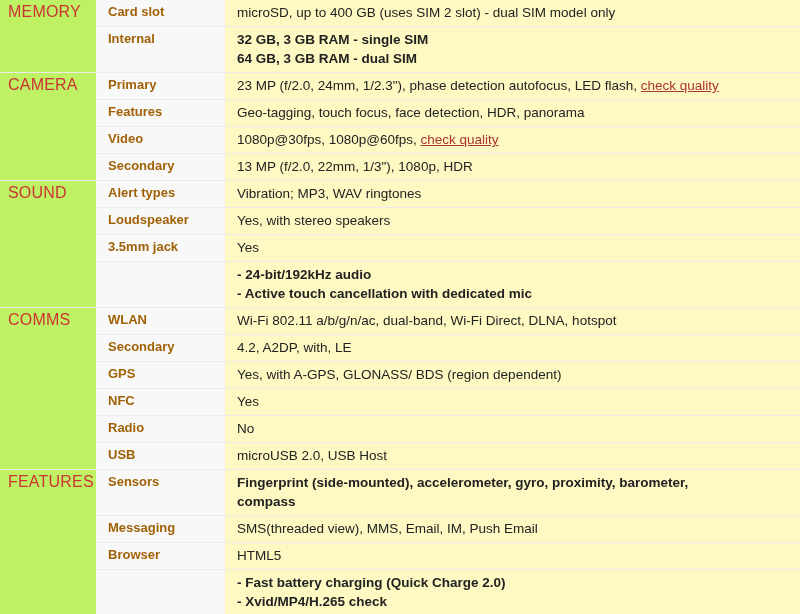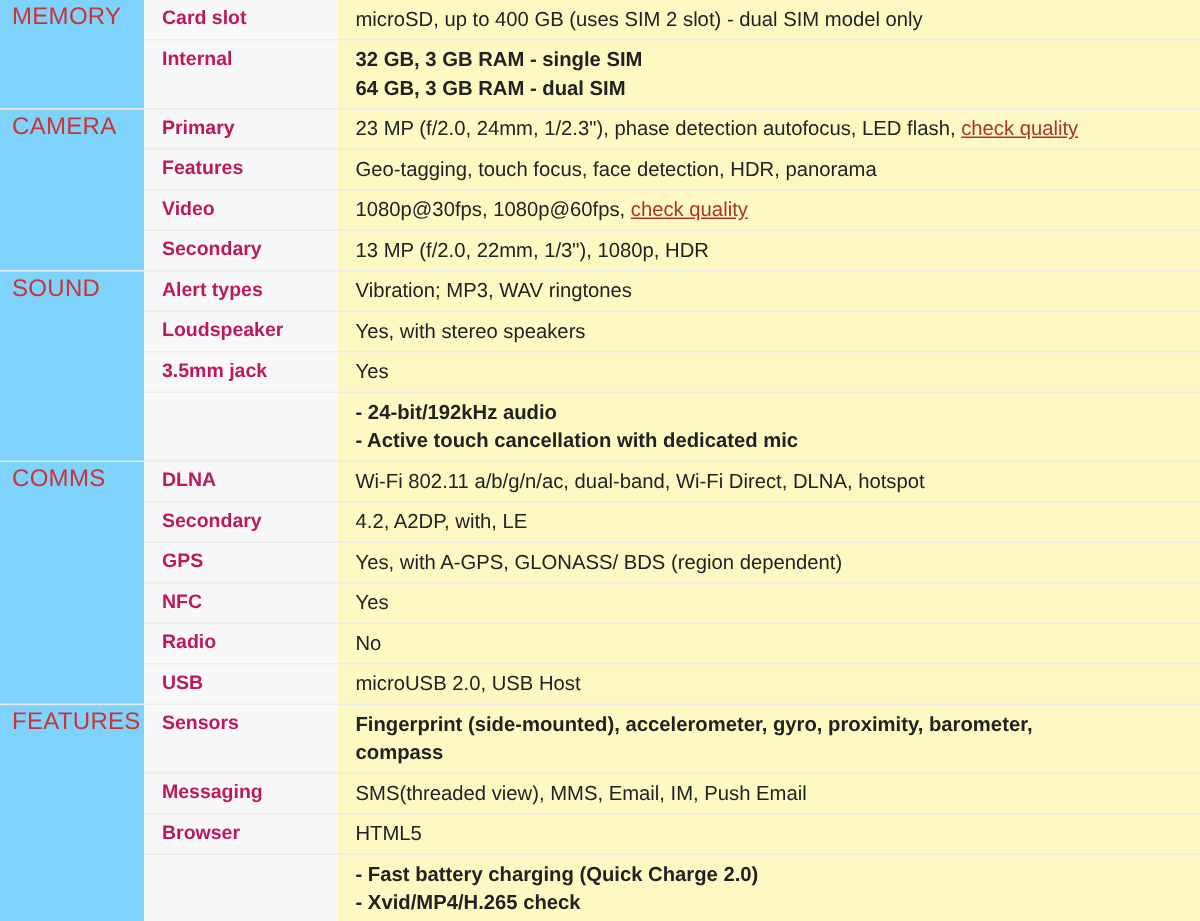--- a/index.html
+++ b/index.html
@@ -27,38 +27,38 @@
   }
 
   .spec-table td {
     vertical-align: top;
     padding: 0;
   }
 
   
   td.cat {
     width: 96px;
-    background: #7dd3fc;
+    background: #bef264;
     padding: 3px 0 3px 8px;
     font-size: 16px;
     color: #cc3333;
     font-weight: 400;
     letter-spacing: 0.2px;
     white-space: nowrap;
   }
   td.cat.wide { width: 120px; }
 
   
   td.label {
     width: 129px;
     background: #f8f8f8;
     padding: 4px 6px 4px 12px;
     font-size: 13px;
     font-weight: bold;
-    color: #be185d;
+    color: #a16207;
     white-space: nowrap;
   }
   td.label.wide { width: 117px; }
 
   
   td.value {
     background: #fef9c3;
     padding: 4px 8px 4px 12px;
     font-size: 13.5px;
     color: #222222;
@@ -141,21 +141,21 @@
       </tr>
       <tr>
         <td class="label"><span></span></td>
         <td class="value multi">
           <span class="vline"><span>- 24-bit/192kHz audio</span></span>
           <span class="vline"><span>- Active touch cancellation with dedicated mic</span></span>
         </td>
       </tr>
       <tr>
         <td class="cat" rowspan="6"><span>COMMS</span></td>
-        <td class="label"><span>DLNA</span></td>
+        <td class="label"><span>WLAN</span></td>
         <td class="value">
           <span class="vline"><span>Wi-Fi 802.11 a/b/g/n/ac, dual-band, Wi-Fi Direct, DLNA, hotspot</span></span>
         </td>
       </tr>
       <tr>
         <td class="label"><span>Secondary</span></td>
         <td class="value">
           <span class="vline"><span>4.2, A2DP, with, LE</span></span>
         </td>
       </tr>

